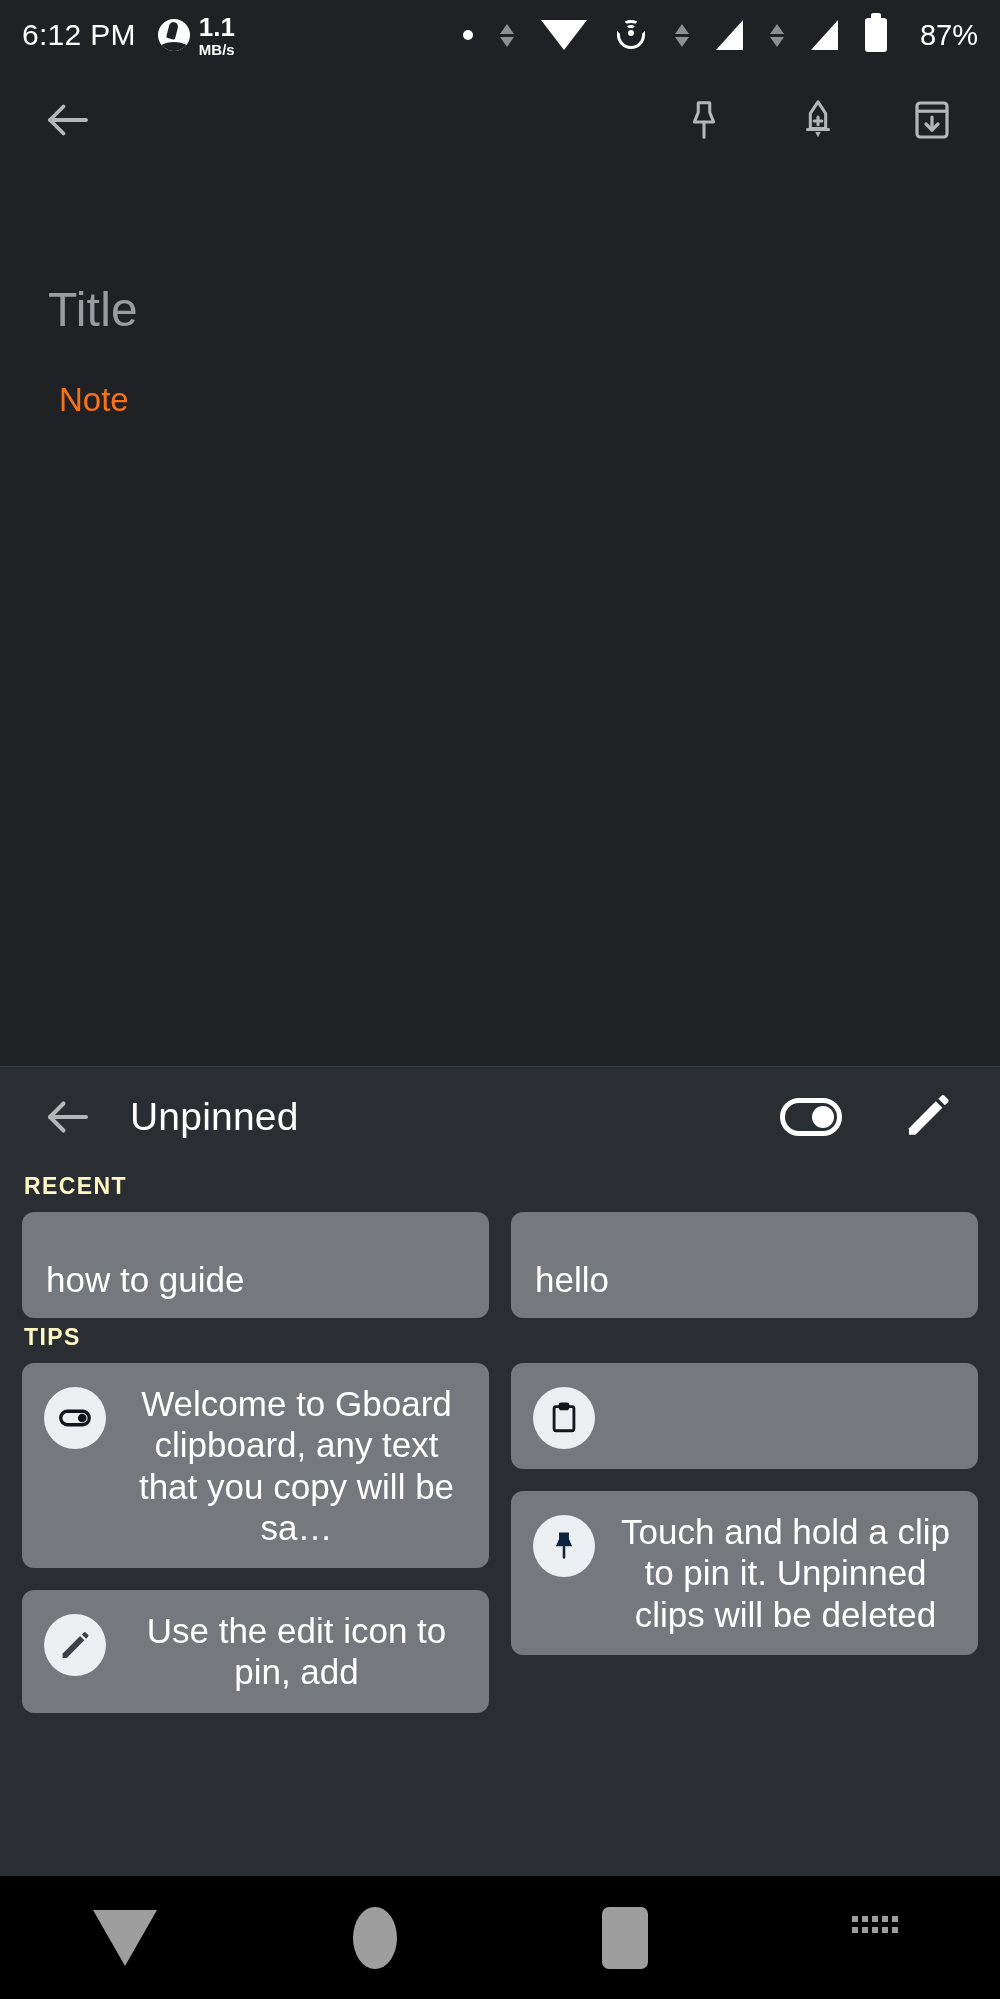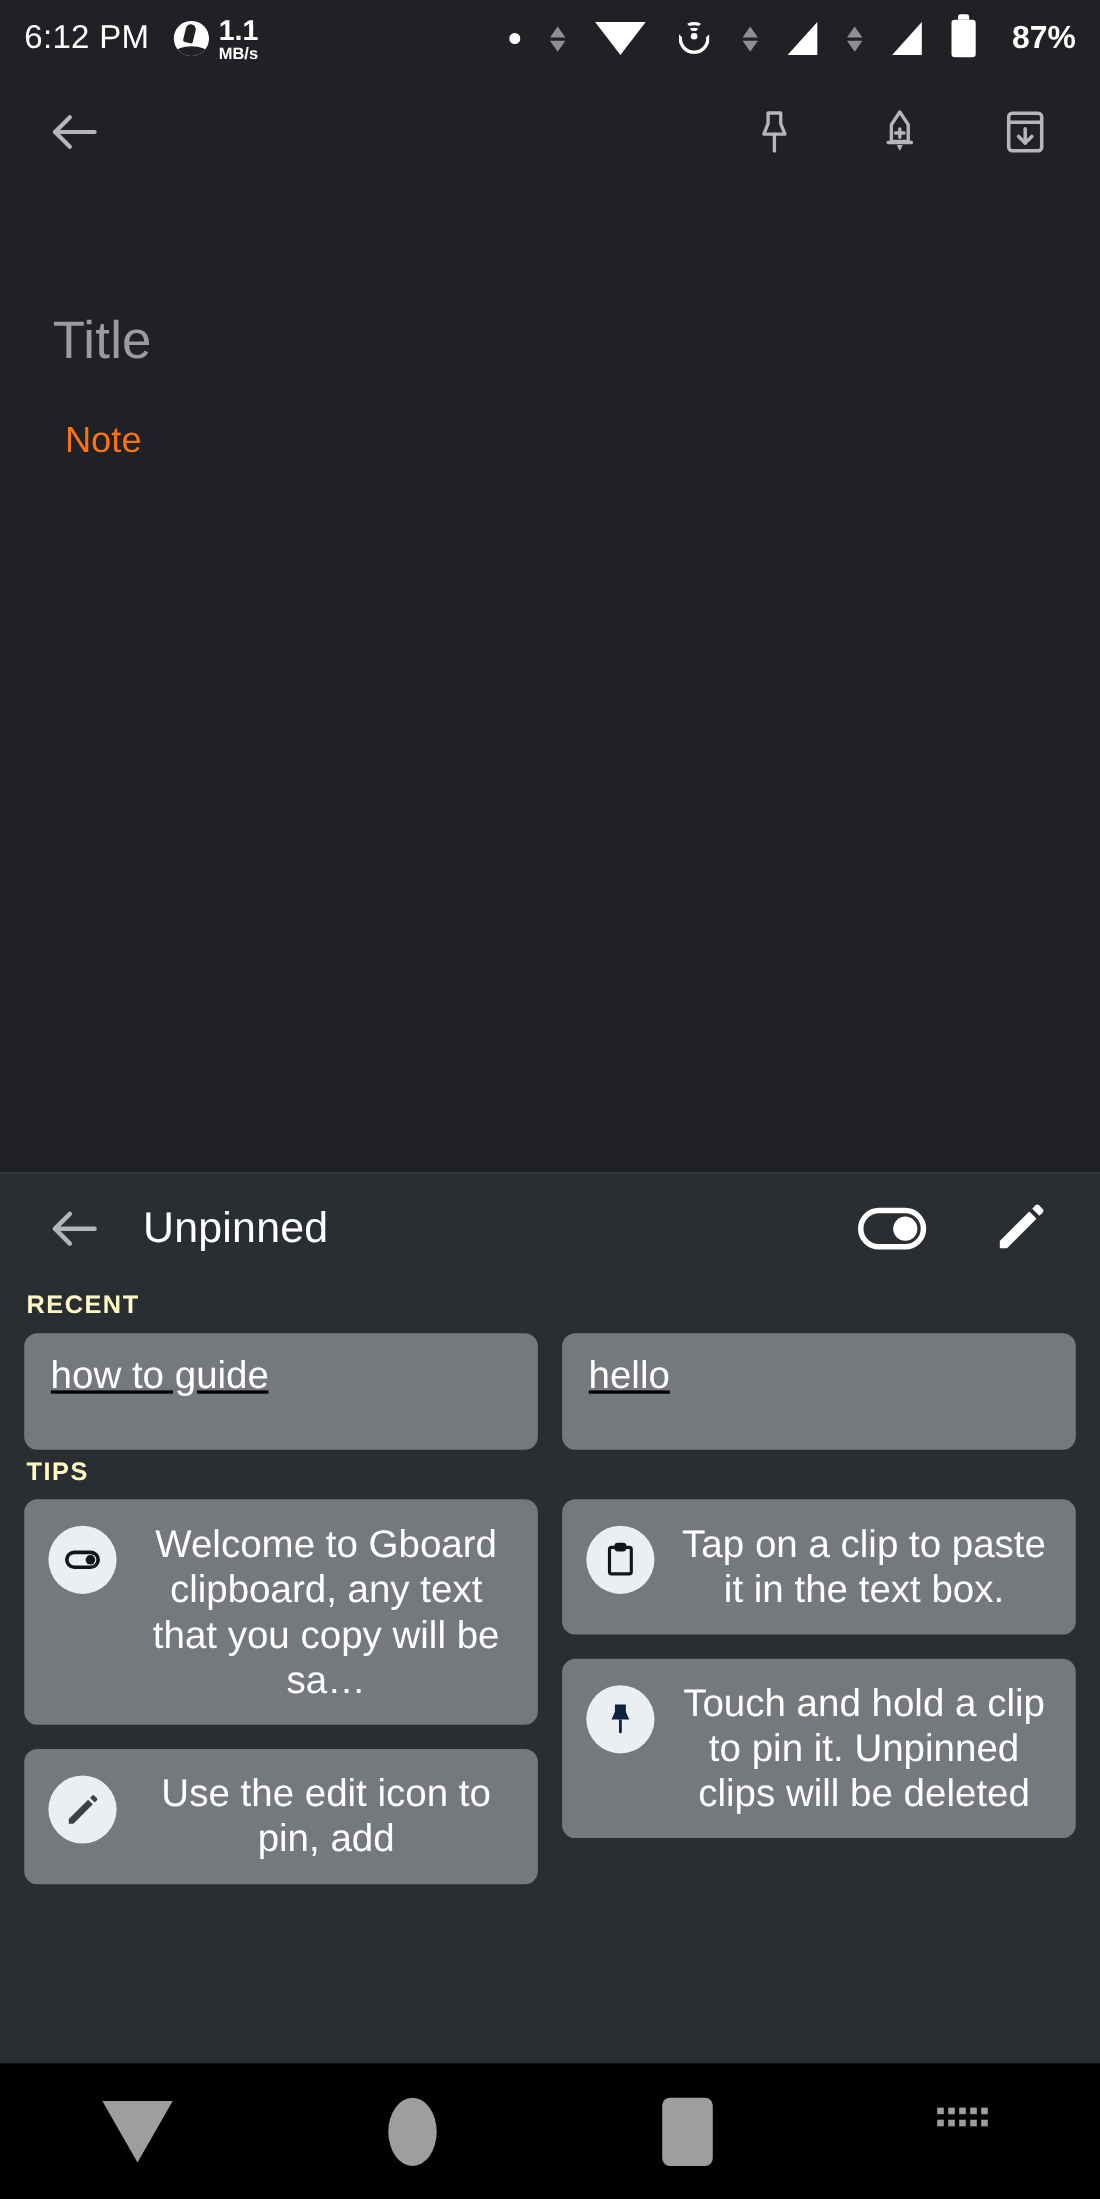--- a/index.html
+++ b/index.html
@@ -41,21 +41,21 @@
   .sb-net-glyph::after{
     content:""; position:absolute; left:1px; bottom:-4px;
     width:30px;height:13px;border-radius:50%;
     background:#202125;
   }
   .sb-net-txt{ display:flex; flex-direction:column; line-height:1; }
   .sb-net-val{ font-size:26px; font-weight:600; }
   .sb-net-unit{ font-size:15px; font-weight:700; margin-top:2px; }
 
   .sb-spacer{ flex:1 1 auto; }
-  .sb-right{ display:flex; align-items:center; gap:27px;font-weight:bold; }
+  .sb-right{ display:flex; align-items:center; gap:27px; }
   .dot-ind{ width:10px;height:10px;border-radius:50%;background:#fff; }
   .updown{ display:flex;flex-direction:column;align-items:center;gap:3px;}
   .updown .tri-u{ width:0;height:0;border-left:7px solid transparent;border-right:7px solid transparent;border-bottom:10px solid #8d8f93; }
   .updown .tri-d{ width:0;height:0;border-left:7px solid transparent;border-right:7px solid transparent;border-top:10px solid #8d8f93; }
   .wifi-ico{
     width:0;height:0;
     border-left:23px solid transparent;border-right:23px solid transparent;
     border-top:30px solid #fff;
   }
   .sig-ico{
@@ -146,21 +146,21 @@
     font-size:23px; font-weight:700; color:#fef9c3;
     letter-spacing:1.4px; padding:0 24px; margin-top:6px; margin-bottom:12px;
   }
   .clip-grid{
     display:flex; gap:22px; padding:0 22px;
   }
   .clip-col{ flex:1 1 0; display:flex; flex-direction:column; gap:22px; min-width:0;}
   .clip-card{
     background:#75787d; border-radius:12px;
     padding:18px 24px; min-height:106px;
-    display:flex; align-items:flex-start;text-decoration:underline;
+    display:flex; align-items:flex-end;
   }
   .clip-card .clip-text{
     font-size:35px; color:#ffffff; line-height:1.18;
     overflow:hidden; text-overflow:ellipsis; white-space:nowrap;
   }
   .tips-grid{ margin-top:4px; }
   .tip-card{
     background:#75787d; border-radius:12px;
     padding:20px 22px; display:flex; gap:20px; align-items:flex-start;
     overflow:hidden;
@@ -386,21 +386,20 @@
     </div>
 
     <div class="clip-col">
       <div class="tip-card tip-c2">
         <span class="tip-ico">
           <svg width="34" height="34" viewBox="0 0 24 24" fill="none" stroke="#11151c" stroke-width="2" stroke-linejoin="round">
             <rect x="5" y="4" width="14" height="17" rx="1.4"></rect>
             <rect x="9.2" y="2" width="5.6" height="3.6" rx="1" fill="#11151c"></rect>
           </svg>
         </span>
-        <span class="tip-text">Tap on a clip to paste it in the text box.</span>
       </div>
       <div class="tip-card tip-c3">
         <span class="tip-ico">
           <svg width="34" height="34" viewBox="0 0 24 24" fill="#0d2340">
             <path d="M8.5 2.5h7v4.6l2.2 5.1H6.3l2.2-5.1V2.5z"></path>
             <rect x="11.1" y="12" width="1.8" height="9" rx=".8"></rect>
           </svg>
         </span>
         <span class="tip-text">Touch and hold a clip to pin it. Unpinned clips will be deleted</span>
       </div>

